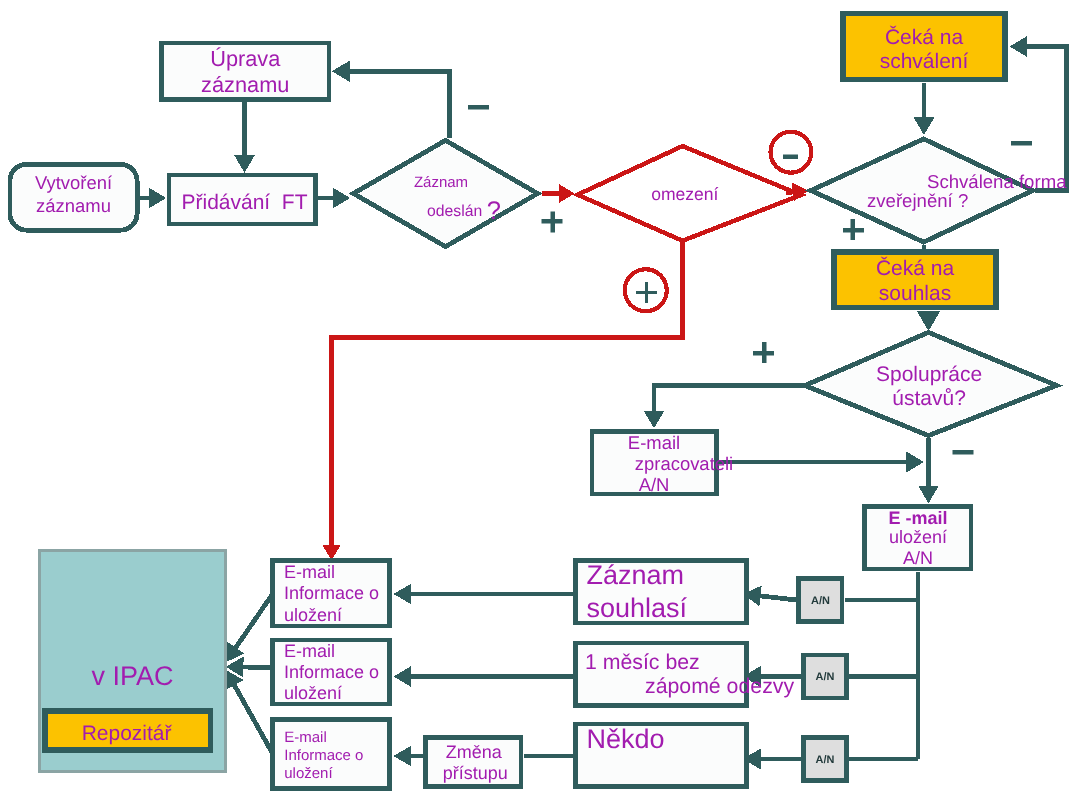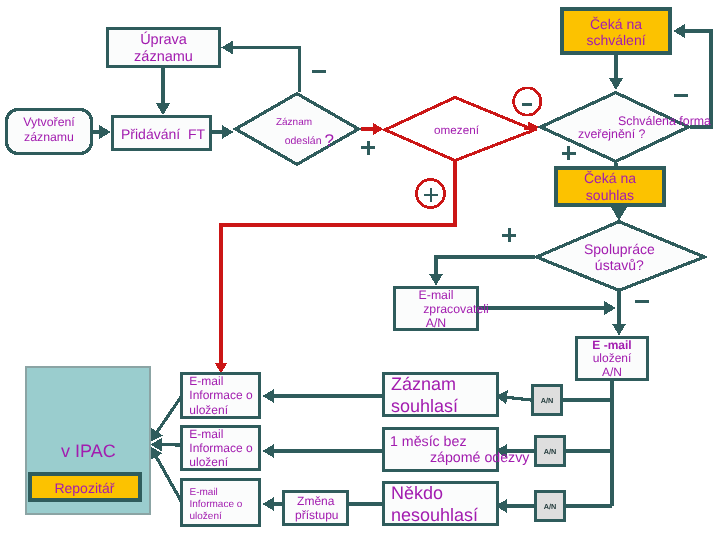--- a/index.html
+++ b/index.html
@@ -152,21 +152,20 @@
 <div class="lbl lft" style="left:189.5px;top:504.1px;font-size:10px;">Informace o</div>
 <div class="lbl lft" style="left:189.5px;top:515.9px;font-size:10px;">uložení</div>
 
 <div class="lbl lft" style="left:391px;top:384.4px;font-size:18px;">Záznam</div>
 <div class="lbl lft" style="left:391px;top:405.9px;font-size:18px;">souhlasí</div>
 
 <div class="lbl lft" style="left:390px;top:442.4px;font-size:14.2px;">1 měsíc bez</div>
 <div class="lbl lft" style="left:390px;top:457.6px;font-size:14.2px;margin-left:40px;">zápomé odezvy</div>
 
 <div class="lbl lft" style="left:391px;top:493px;font-size:18px;">Někdo</div>
-<div class="lbl lft" style="left:391px;top:514.5px;font-size:18px;">nesouhlasí</div>
 
 <div class="lbl" style="left:315.8px;top:501px;font-size:12px;">Změna</div>
 <div class="lbl" style="left:316.8px;top:514.7px;font-size:12px;">přístupu</div>
 
 <div class="lbl" style="left:547px;top:400px;font-size:7.3px;color:#223a3b;font-weight:700;">A/N</div>
 <div class="lbl" style="left:550px;top:451px;font-size:7.3px;color:#223a3b;font-weight:700;">A/N</div>
 <div class="lbl" style="left:550px;top:506px;font-size:7.3px;color:#223a3b;font-weight:700;">A/N</div>
 
 <div class="mk" style="left:319px;top:71.4px;">–</div>
 <div class="mk sm thin" style="left:527.4px;top:104.5px;">–</div>

